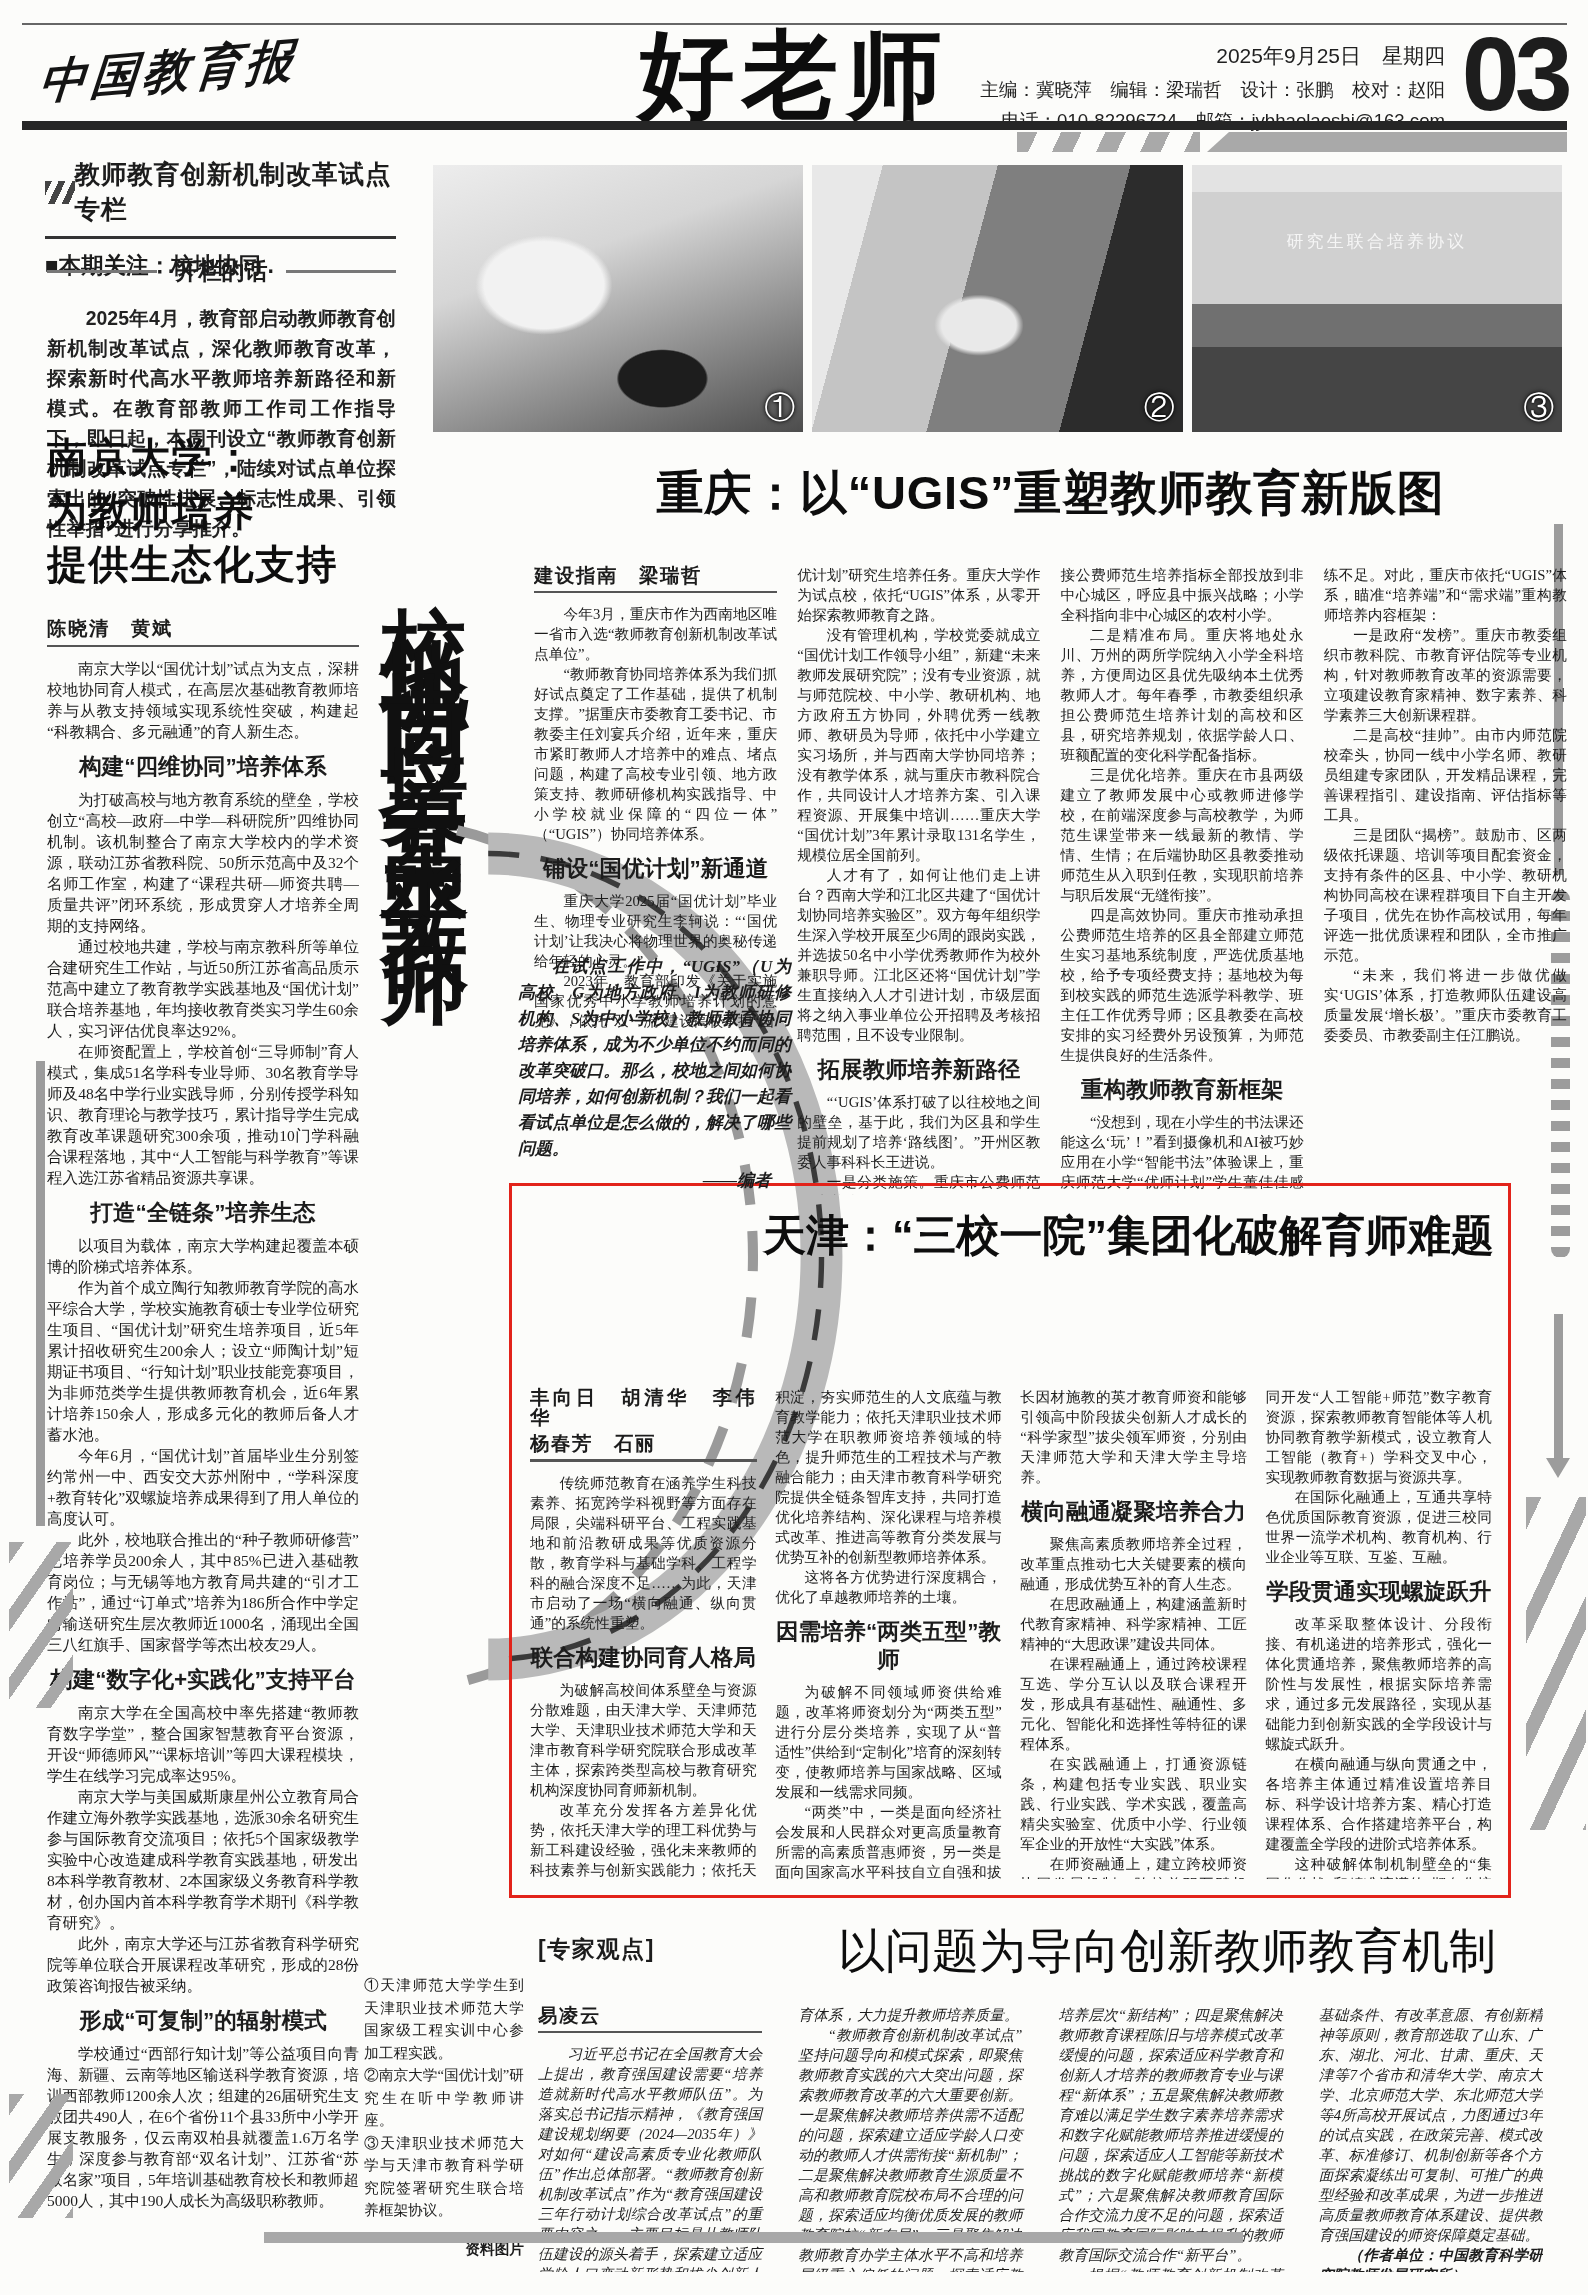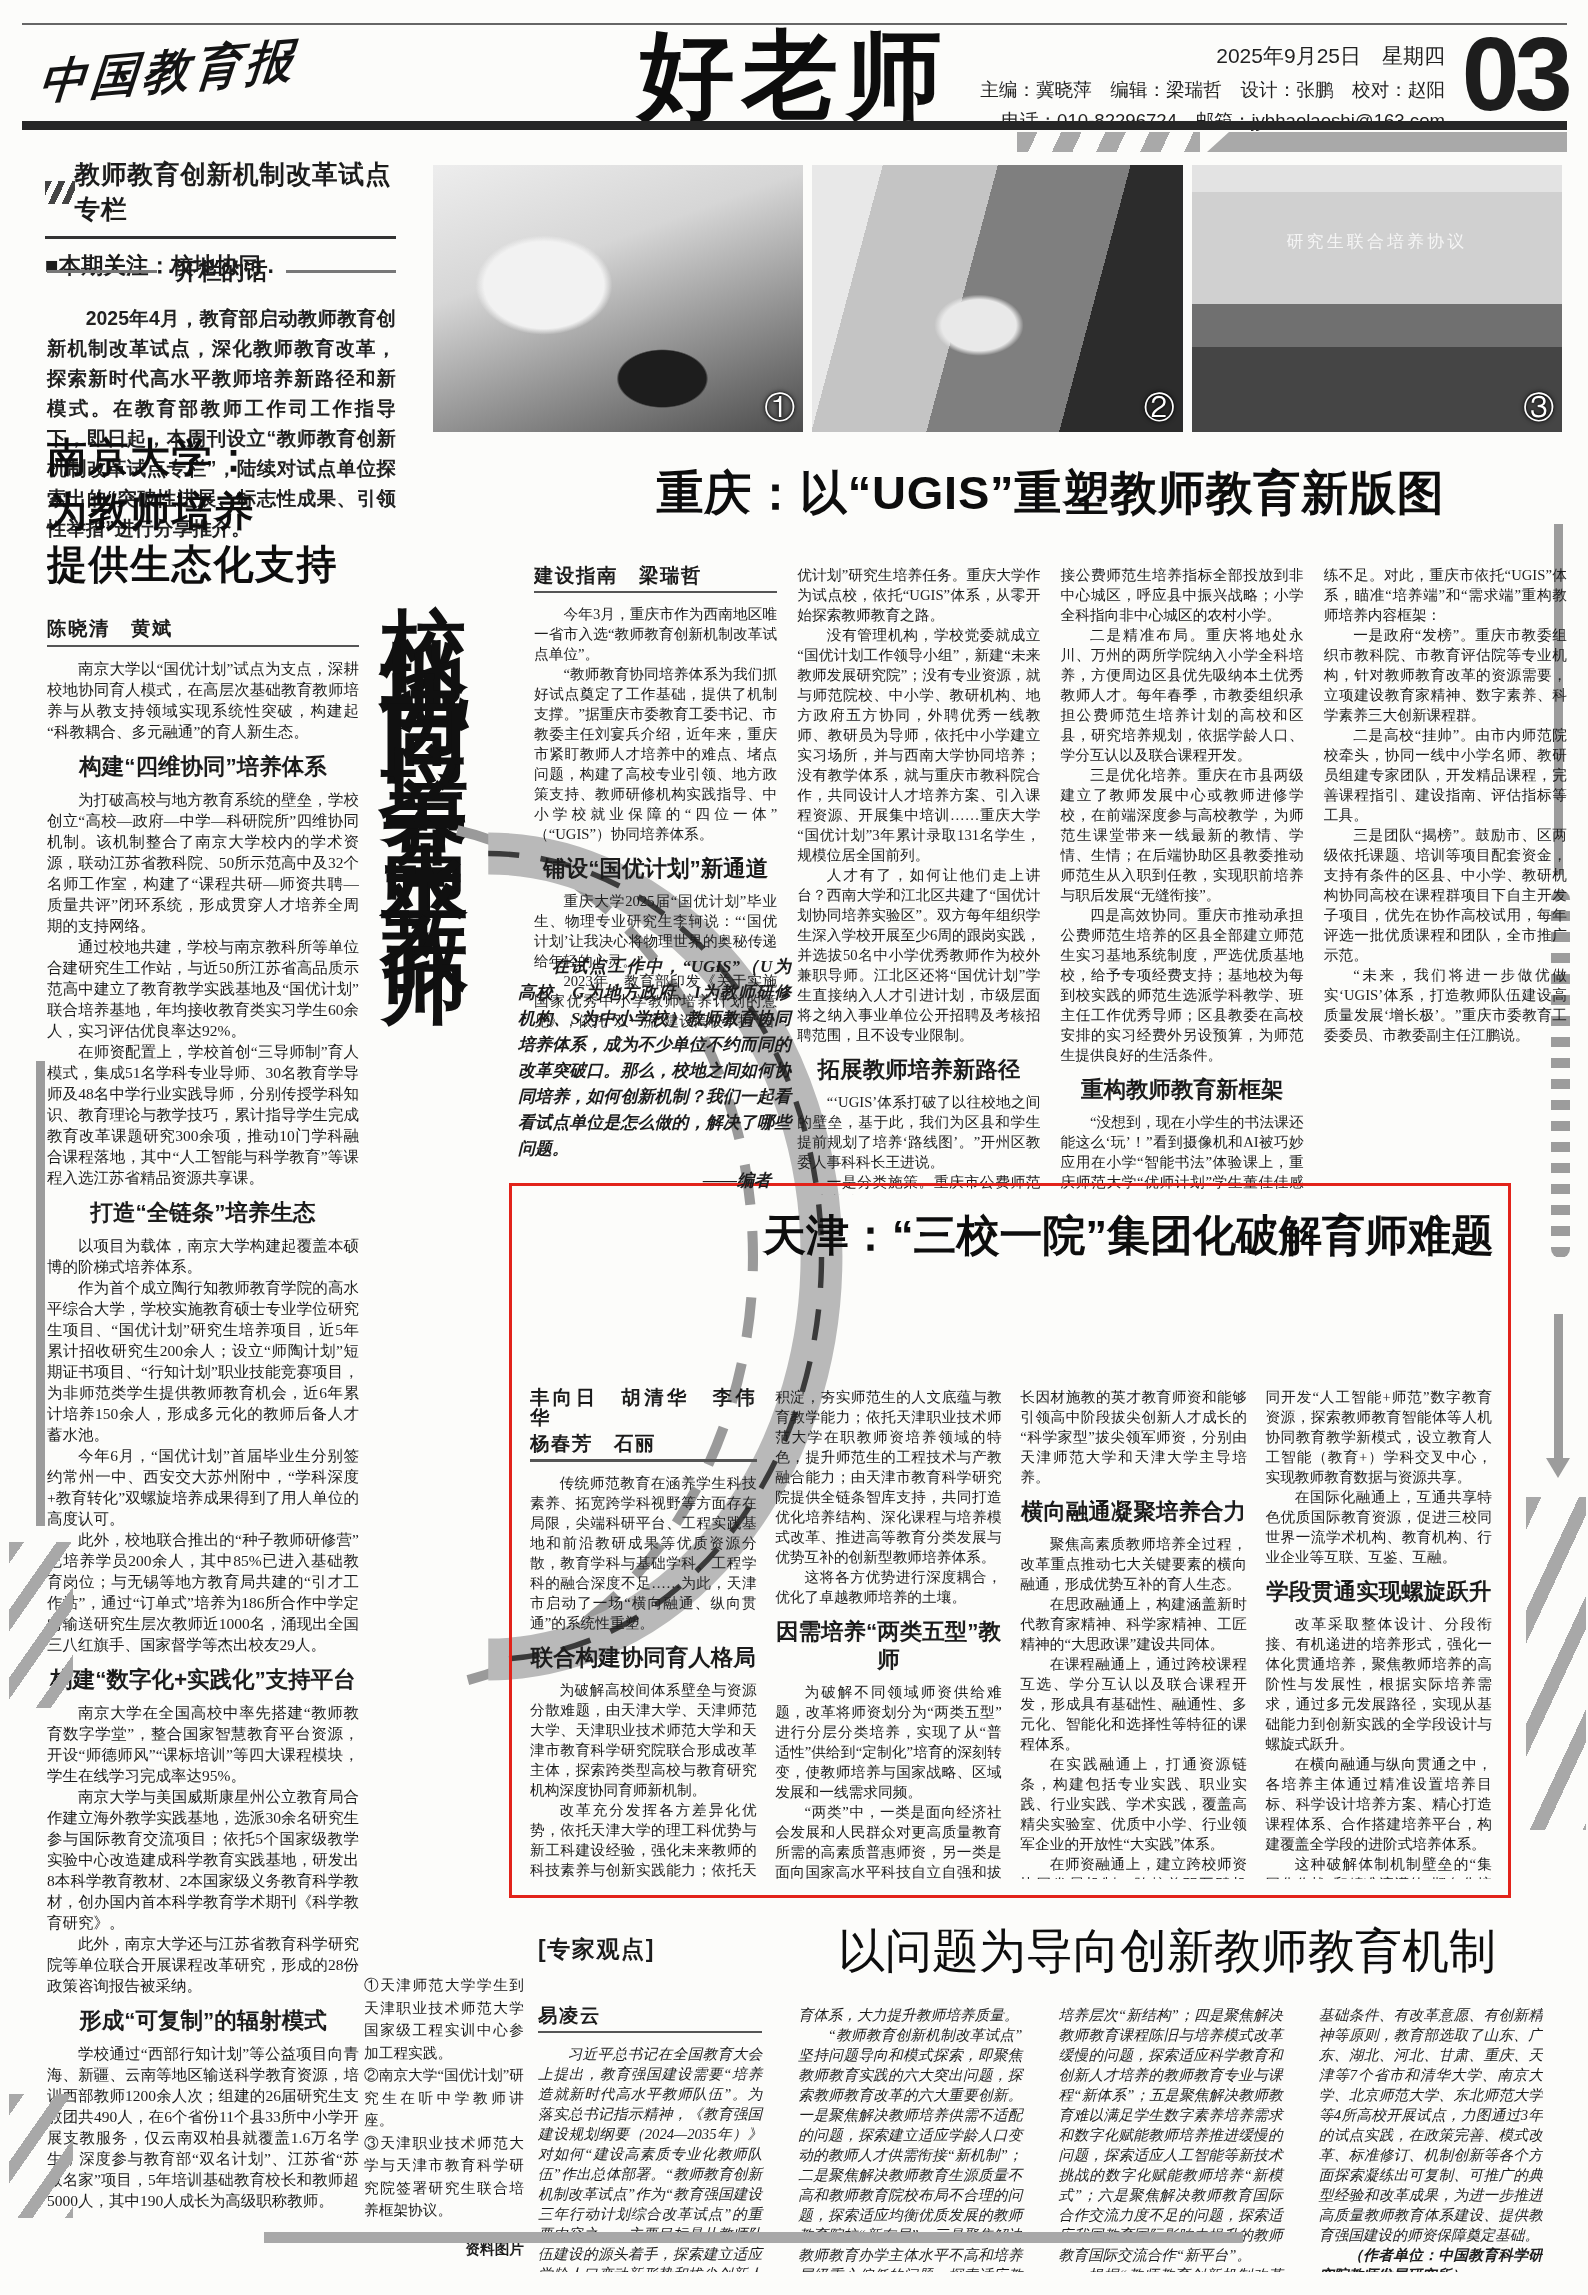--- a/index.html
+++ b/index.html
@@ -210,21 +210,21 @@
     <div class="col">
         <div class="blk blk-c">优计划”研究生培养任务。重庆大学作为试点校，依托“UGIS”体系，从零开始探索教师教育之路。</div>
         <div class="blk blk-p">没有管理机构，学校党委就成立“国优计划工作领导小组”，新建“未来教师发展研究院”；没有专业资源，就与师范院校、中小学、教研机构、地方政府五方协同，外聘优秀一线教师、教研员为导师，依托中小学建立实习场所，并与西南大学协同培养；没有教学体系，就与重庆市教科院合作，共同设计人才培养方案、引入课程资源、开展集中培训……重庆大学“国优计划”3年累计录取131名学生，规模位居全国前列。</div>
         <div class="blk blk-p">人才有了，如何让他们走上讲台？西南大学和江北区共建了“国优计划协同培养实验区”。双方每年组织学生深入学校开展至少6周的跟岗实践，并选拔50名中小学优秀教师作为校外兼职导师。江北区还将“国优计划”学生直接纳入人才引进计划，市级层面将之纳入事业单位公开招聘及考核招聘范围，且不设专业限制。</div>
         <div class="blk blk-h">拓展教师培养新路径</div>
         <div class="blk blk-p">“‘UGIS’体系打破了以往校地之间的壁垒，基于此，我们为区县和学生提前规划了培养‘路线图’。”开州区教委人事科科长王进说。</div>
         <div class="blk blk-p">一是分类施策。重庆市公费师范生培养专项计划的服务对象各不相同，国家优师、地方优师主要服务原乡村振兴重点帮扶区县，分别培养高中、初中教师；本研衔</div>
       </div>
     <div class="col">
         <div class="blk blk-c">接公费师范生培养指标全部投放到非中心城区，呼应县中振兴战略；小学全科指向非中心城区的农村小学。</div>
-        <div class="blk blk-p">二是精准布局。重庆将地处永川、万州的两所学院纳入小学全科培养，方便周边区县优先吸纳本土优秀教师人才。每年春季，市教委组织承担公费师范生培养计划的高校和区县，研究培养规划，依据学龄人口、学分互认以及联合课程开发。</div>
+        <div class="blk blk-p">二是精准布局。重庆将地处永川、万州的两所学院纳入小学全科培养，方便周边区县优先吸纳本土优秀教师人才。每年春季，市教委组织承担公费师范生培养计划的高校和区县，研究培养规划，依据学龄人口、班额配置的变化科学配备指标。</div>
         <div class="blk blk-p">三是优化培养。重庆在市县两级建立了教师发展中心或教师进修学校，在前端深度参与高校教学，为师范生课堂带来一线最新的教情、学情、生情；在后端协助区县教委推动师范生从入职到任教，实现职前培养与职后发展“无缝衔接”。</div>
         <div class="blk blk-p">四是高效协同。重庆市推动承担公费师范生培养的区县全部建立师范生实习基地系统制度，严选优质基地校，给予专项经费支持；基地校为每到校实践的师范生选派学科教学、班主任工作优秀导师；区县教委在高校安排的实习经费外另设预算，为师范生提供良好的生活条件。</div>
         <div class="blk blk-h">重构教师教育新框架</div>
         <div class="blk blk-p">“没想到，现在小学生的书法课还能这么‘玩’！”看到摄像机和AI被巧妙应用在小学“智能书法”体验课上，重庆师范大学“优师计划”学生董佳佳感叹。</div>
       </div>
     <div class="col">
         <div class="blk blk-c">练不足。对此，重庆市依托“UGIS”体系，瞄准“培养端”和“需求端”重构教师培养内容框架：</div>
         <div class="blk blk-p">一是政府“发榜”。重庆市教委组织市教科院、市教育评估院等专业机构，针对教师教育改革的资源需要，立项建设教育家精神、数字素养、科学素养三大创新课程群。</div>
         <div class="blk blk-p">二是高校“挂帅”。由市内师范院校牵头，协同一线中小学名师、教研员组建专家团队，开发精品课程，完善课程指引、建设指南、评估指标等工具。</div>
         <div class="blk blk-p">三是团队“揭榜”。鼓励市、区两级依托课题、培训等项目配套资金，支持有条件的区县、中小学、教研机构协同高校在课程群项目下自主开发子项目，优先在协作高校试用，每年评选一批优质课程和团队，全市推广示范。</div>

